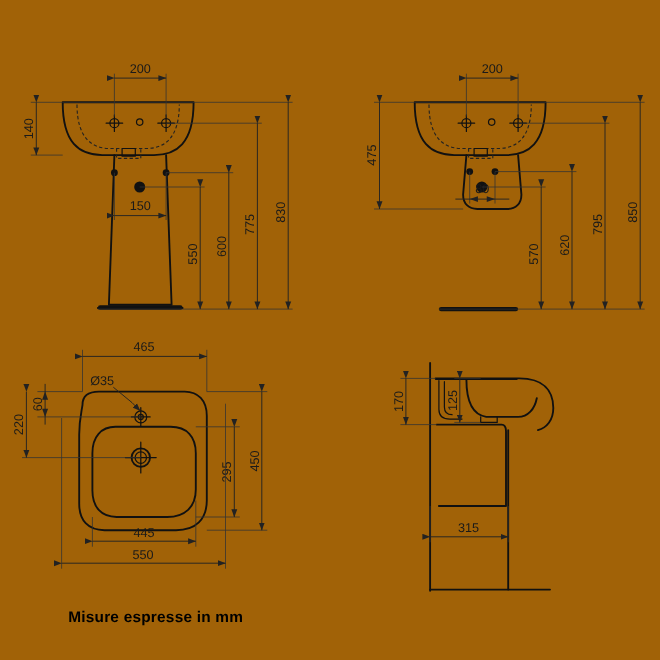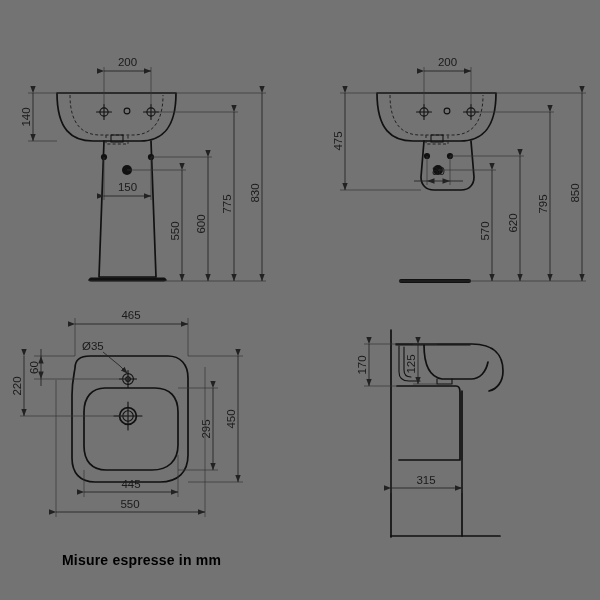--- a/index.html
+++ b/index.html
@@ -8,21 +8,21 @@
     padding: 0;
     background: #ffffff;
   }
   body {
     font-family: "Liberation Sans", sans-serif;
   }
   #sheet {
     position: relative;
     width: 600px;
     height: 600px;
-    background: #737373;
+    background: #a16207;
     overflow: hidden;
   }
   #drawing-svg {
     position: absolute;
     left: 0;
     top: 0;
     width: 600px;
     height: 600px;
     display: block;
   }

